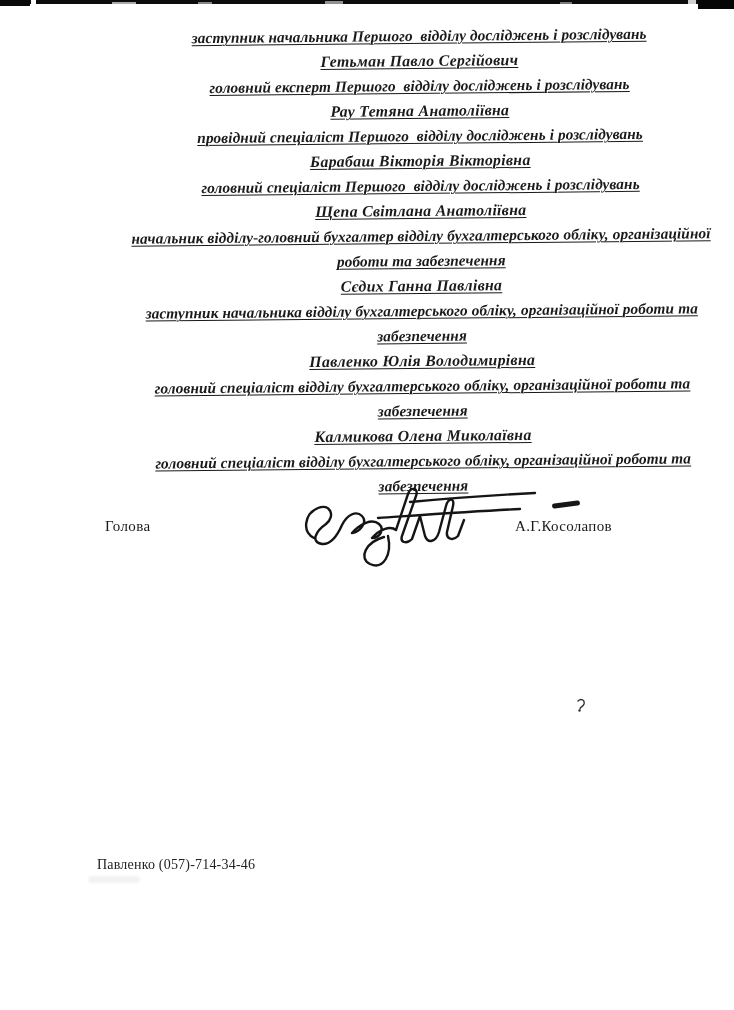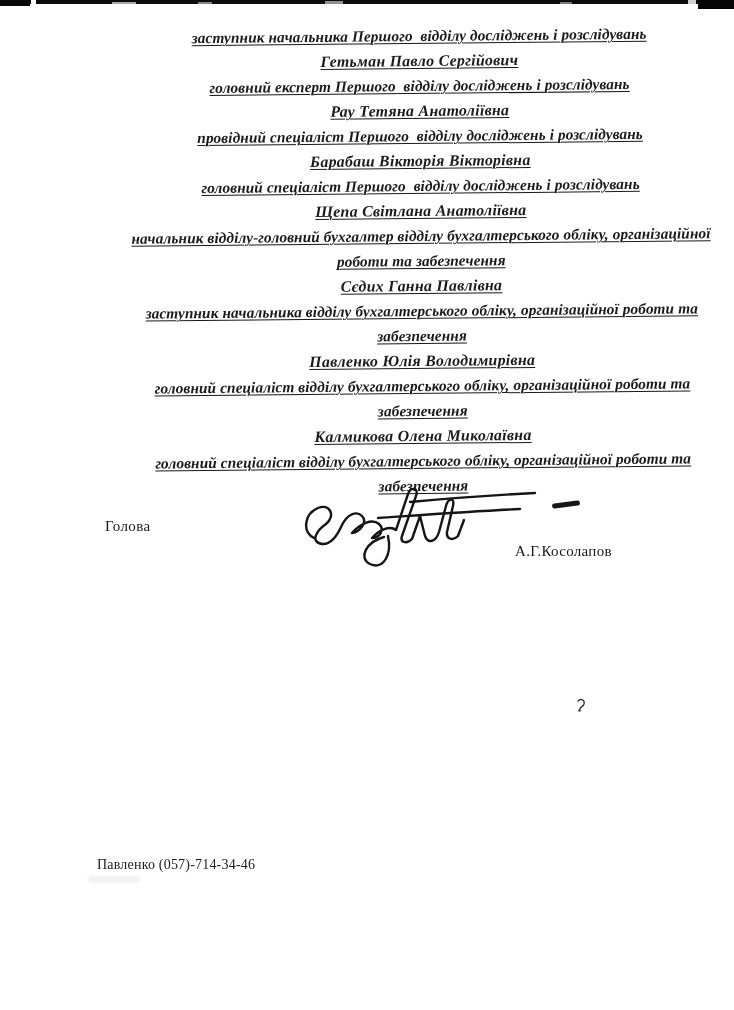--- a/index.html
+++ b/index.html
@@ -41,21 +41,21 @@
   .row.name .u{font-size:15.8px;letter-spacing:0.3px;}
 
   
   .sig-area{position:absolute;top:480px;left:0;width:734px;height:110px;}
   .role-label{position:absolute;left:105px;top:38px;font-size:15px;letter-spacing:0.4px;text-align:right;}
   .sig-svg{position:absolute;left:292px;top:0;}
   .pen-dash{
     position:absolute;left:552px;top:22px;width:28px;height:5px;
     background:#161616;border-radius:3px;transform:rotate(-7deg);
   }
-  .signer-name{position:absolute;left:515px;top:63px;font-size:15px;letter-spacing:0.3px;}
+  .signer-name{position:absolute;left:515px;top:38px;font-size:15px;letter-spacing:0.3px;}
 
   
   .stray-mark{position:absolute;left:575px;top:698px;width:12px;height:15px;}
 
   
   .footer-contact{position:absolute;left:97px;top:857px;font-size:14px;letter-spacing:0.2px;color:#222;}
   .footer-smudge{
     position:absolute;left:88px;top:876px;width:52px;height:7px;
     background:rgba(0,0,0,0.05);border-radius:4px;filter:blur(1px);
   }

